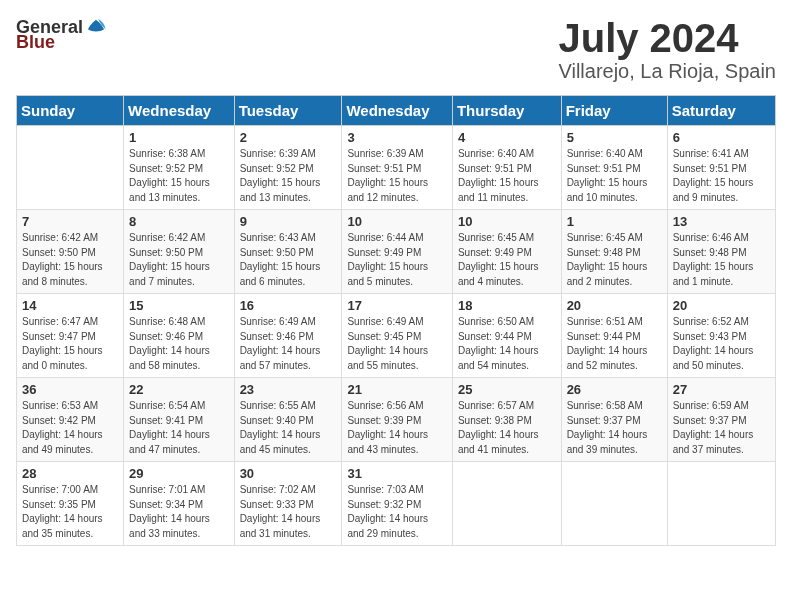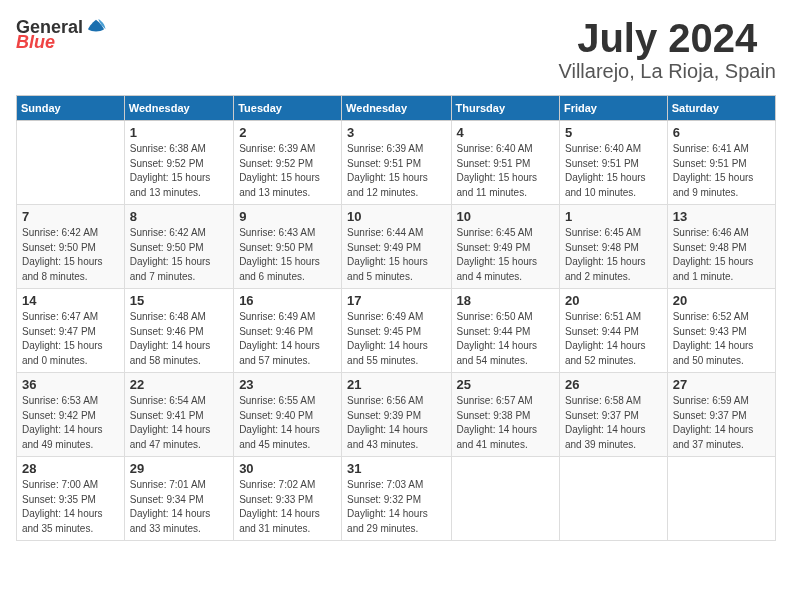--- a/index.html
+++ b/index.html
@@ -21,30 +21,29 @@
       align-items: flex-start;
     }
     .logo-text-general {
       font-size: 18px;
       font-weight: bold;
       color: #333;
     }
     .logo-text-blue {
       font-size: 18px;
       font-weight: bold;
-      color: #ef4444;
-      font-style: italic;
+      color: #7f1d1d;
     }
     .logo-icon {
       width: 22px;
       height: 22px;
       margin-left: 2px;
     }
     .title-section {
-      text-align: center;
+      text-align: left;
       margin-left: 32px;
     }
     .month-title {
       font-size: 40px;
       font-weight: bold;
       color: #333;
       line-height: 1.1;
     }
     .location-title {
       font-size: 20px;
@@ -55,21 +54,21 @@
       border-collapse: collapse;
       font-size: 11px;
     }
     thead tr {
       background-color: #1a6faf;
       color: #fff;
     }
     thead th {
       padding: 6px 4px;
       text-align: left;
-      font-size: 11px;
+      font-size: 15px;
       font-weight: bold;
       border: 1px solid #ccc;
     }
     tbody tr {
       border: 1px solid #ddd;
     }
     tbody td {
       vertical-align: top;
       padding: 4px 5px;
       border: 1px solid #ddd;

